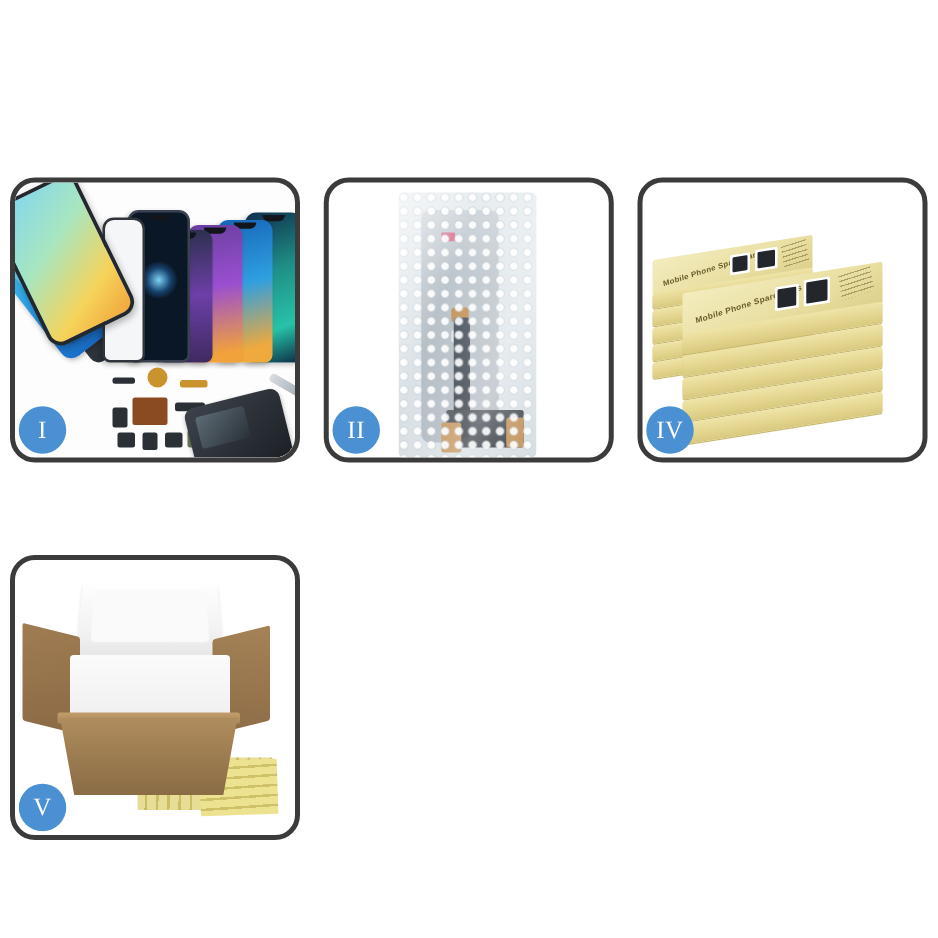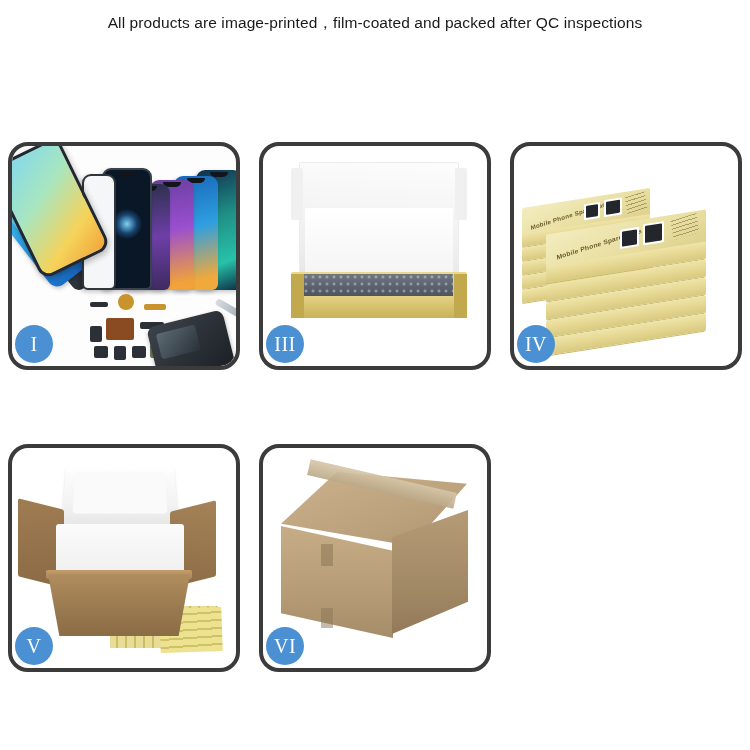--- a/index.html
+++ b/index.html
@@ -340,21 +340,20 @@
     background: linear-gradient(120deg, rgba(255,255,255,.8), rgba(255,255,255,0));
     transform: rotate(-8deg);
   }
 </style>
 </head>
 <body>
 
 <div id="page">
 
   <div class="header">
-    <div class="subtitle">All products are image-printed，film-coated and packed after QC inspections</div>
   </div>
 
   <div class="grid">
 
     <div class="panel p1">
       <div class="panel-inner">
         <div class="ph ph-b"></div>
         <div class="ph ph-a"></div>
 
         <div class="fan">
@@ -391,35 +390,39 @@
           <div class="pt" style="left:60px;top:56px;width:10px;height:14px;background:#6d7a55;"></div>
           <div class="body-shell"></div>
           <div class="tool"></div>
           <div class="pt" style="left:142px;top:70px;width:6px;height:6px;border-radius:50%;background:#9aa2ab;"></div>
 
         </div>
       </div>
       <div class="badge">I</div>
     </div>
 
-
-    <div class="panel p3">
+    <div class="panel p2">
       <div class="panel-inner">
-        <div class="lid3"></div>
-        <div class="lid3-flapL"></div>
-        <div class="lid3-flapR"></div>
-        <div class="foam3"></div>
-        <div class="tray3"></div>
-        <div class="tray3-inner"></div>
-        <div class="tray3-face"></div>
-        <div class="tray3-left"></div>
-        <div class="tray3-right"></div>
+        <div class="bubble-bag">
+          <div class="screen-in-bag">
+            <div class="pink-tab"></div>
+            <div class="cable-dot"></div>
+            <div class="cable-dot2"></div>
+            <div class="flex-cable"></div>
+            <div class="chip-row"></div>
+            <div class="conn-l"></div>
+            <div class="conn-r"></div>
+          </div>
+          <div class="bubbles"></div>
+          <div class="bag-sheen"></div>
+        </div>
       </div>
-      <div class="badge">III</div>
+      <div class="badge">II</div>
     </div>
+
 
     <div class="panel p4">
       <div class="panel-inner">
         <div class="stack">
 
           <div class="bx-top" style="left:2px;top:34px;width:128px;height:28px;transform:skewY(-9deg);">
             <div class="bx-label" style="left:8px;top:11px;transform:rotate(-9deg);">Mobile Phone Spare Parts</div>
             <div class="bx-thumb" style="left:62px;top:6px;width:16px;height:16px;">
                 <i></i>
               </div>
@@ -462,27 +465,15 @@
         <div class="foambox">
           <div class="yellowpack"></div>
           <div class="yellowpack2"></div>
         </div>
         <div class="carton5-lip"></div>
         <div class="carton5"></div>
       </div>
       <div class="badge">V</div>
     </div>
 
-    <div class="panel p6">
-      <div class="panel-inner">
-        <div class="c6-shine"></div>
-        <div class="c6-top"></div>
-        <div class="c6-tape"></div>
-        <div class="c6-front"></div>
-        <div class="c6-side"></div>
-        <div class="c6-seam"></div>
-        <div class="c6-seam2"></div>
-      </div>
-      <div class="badge">VI</div>
-    </div>
 
   </div>
 </div>
 
 </body></html>

